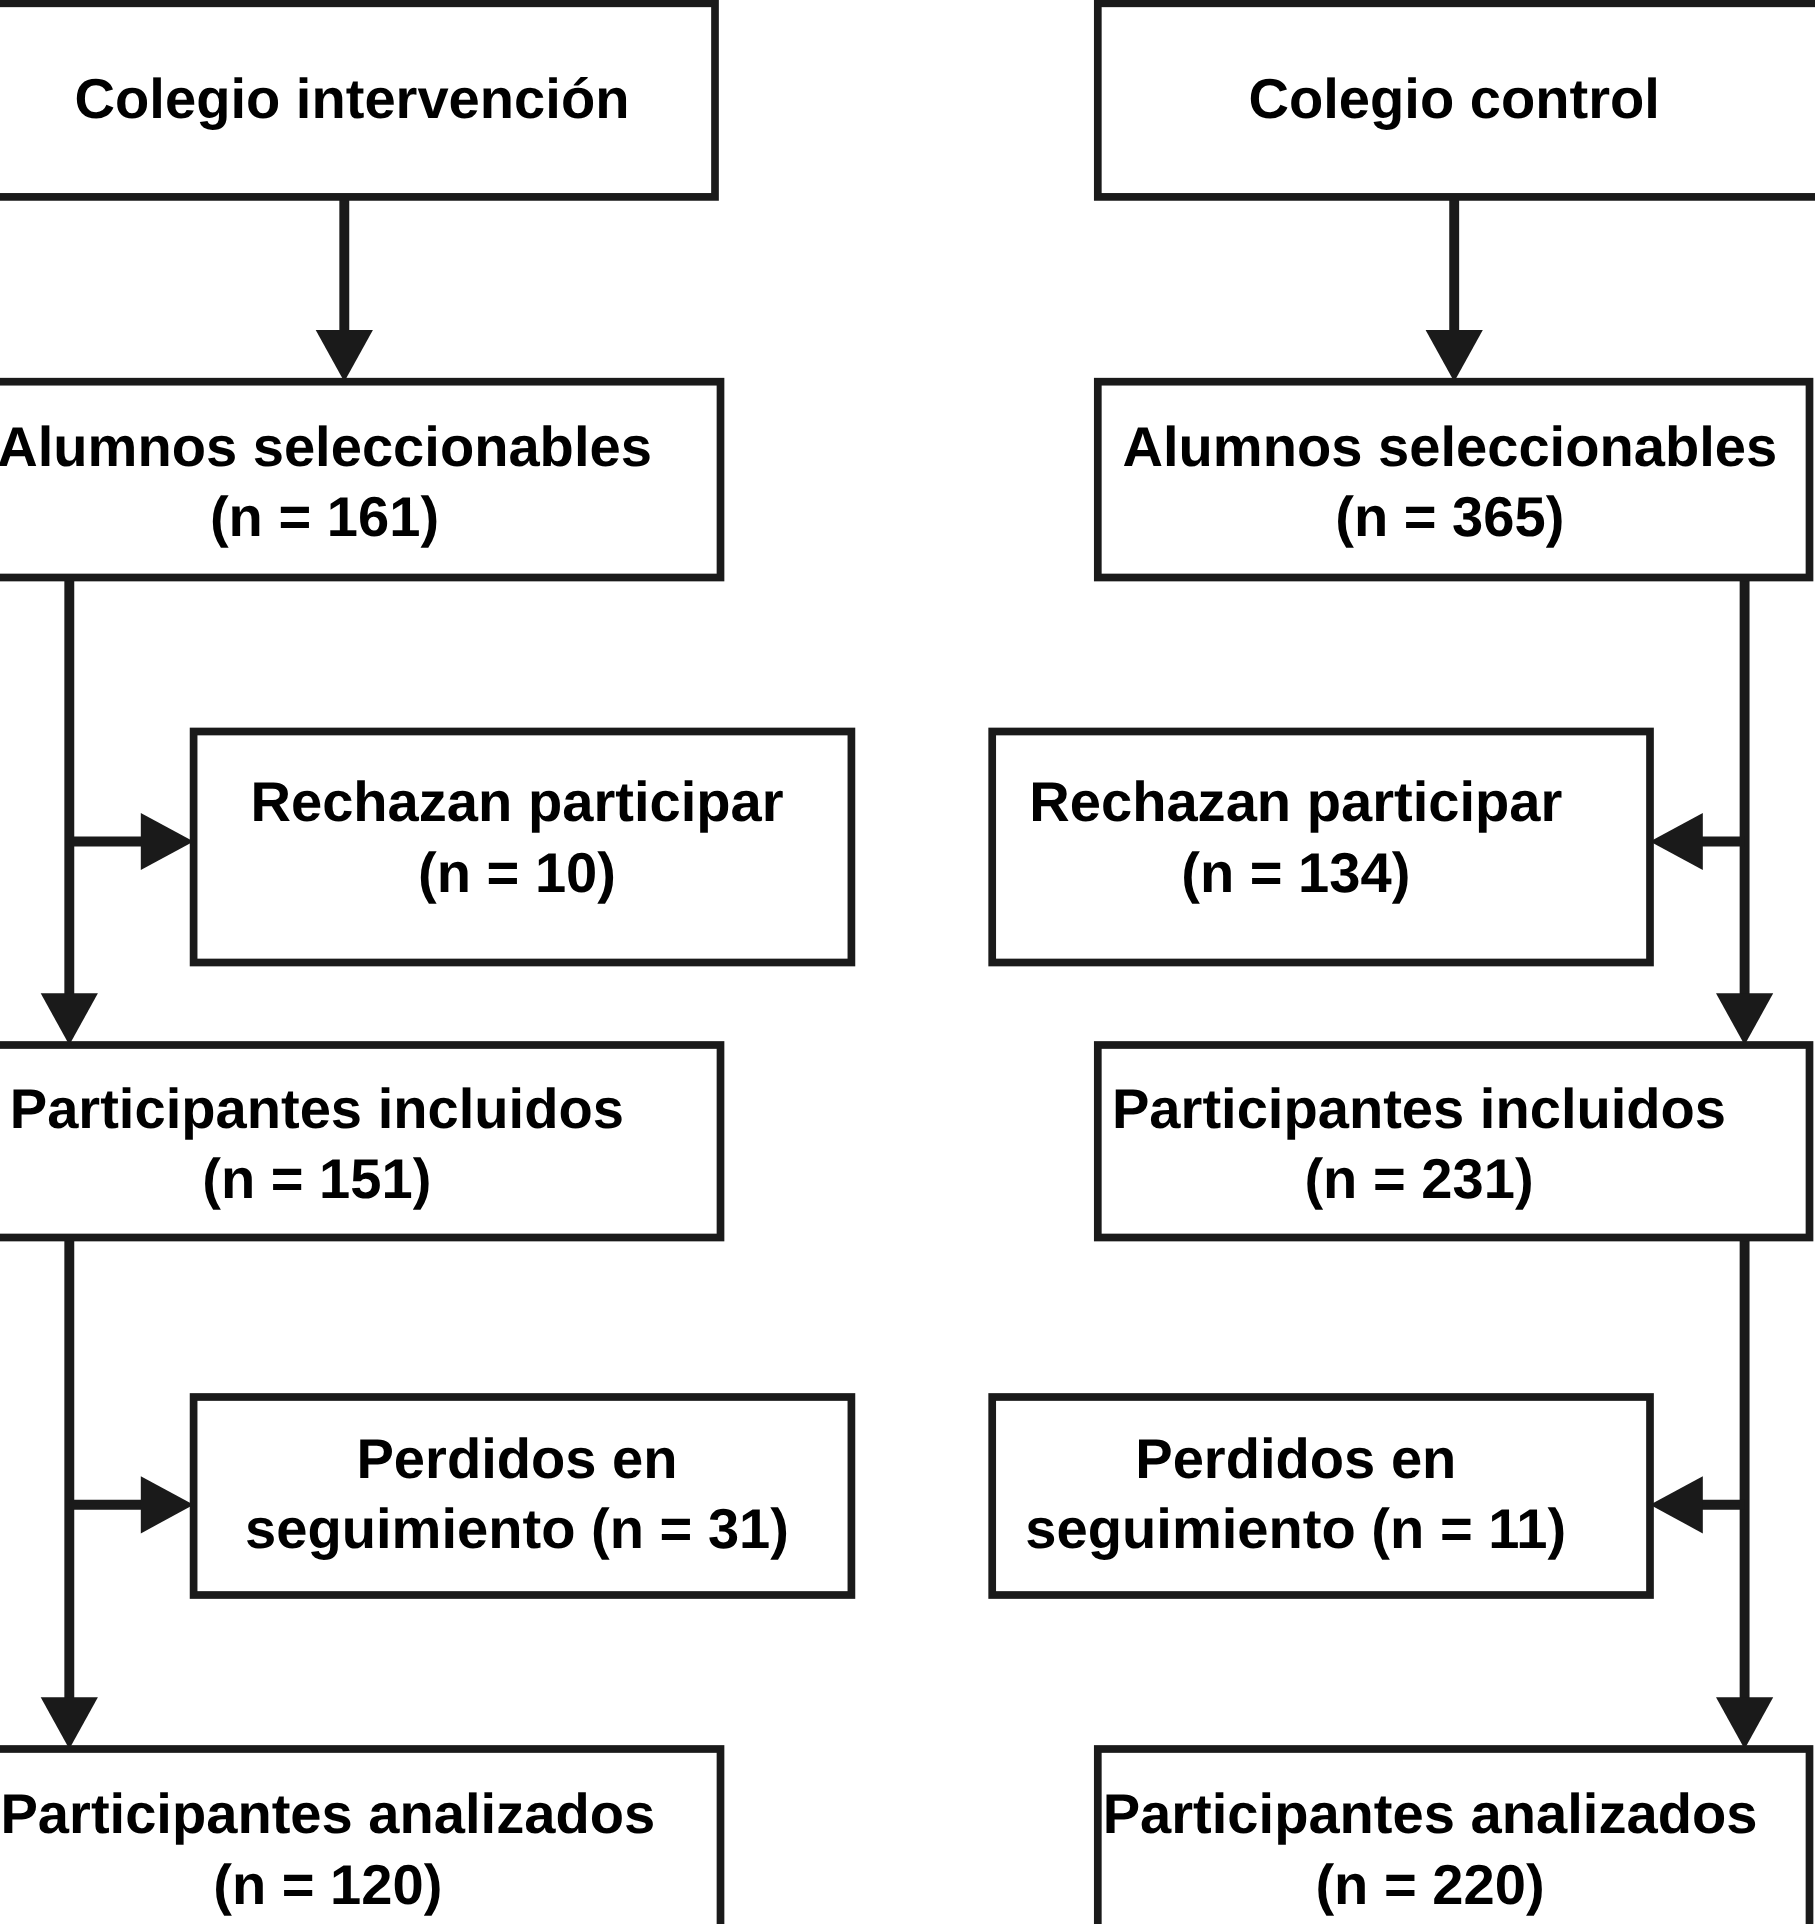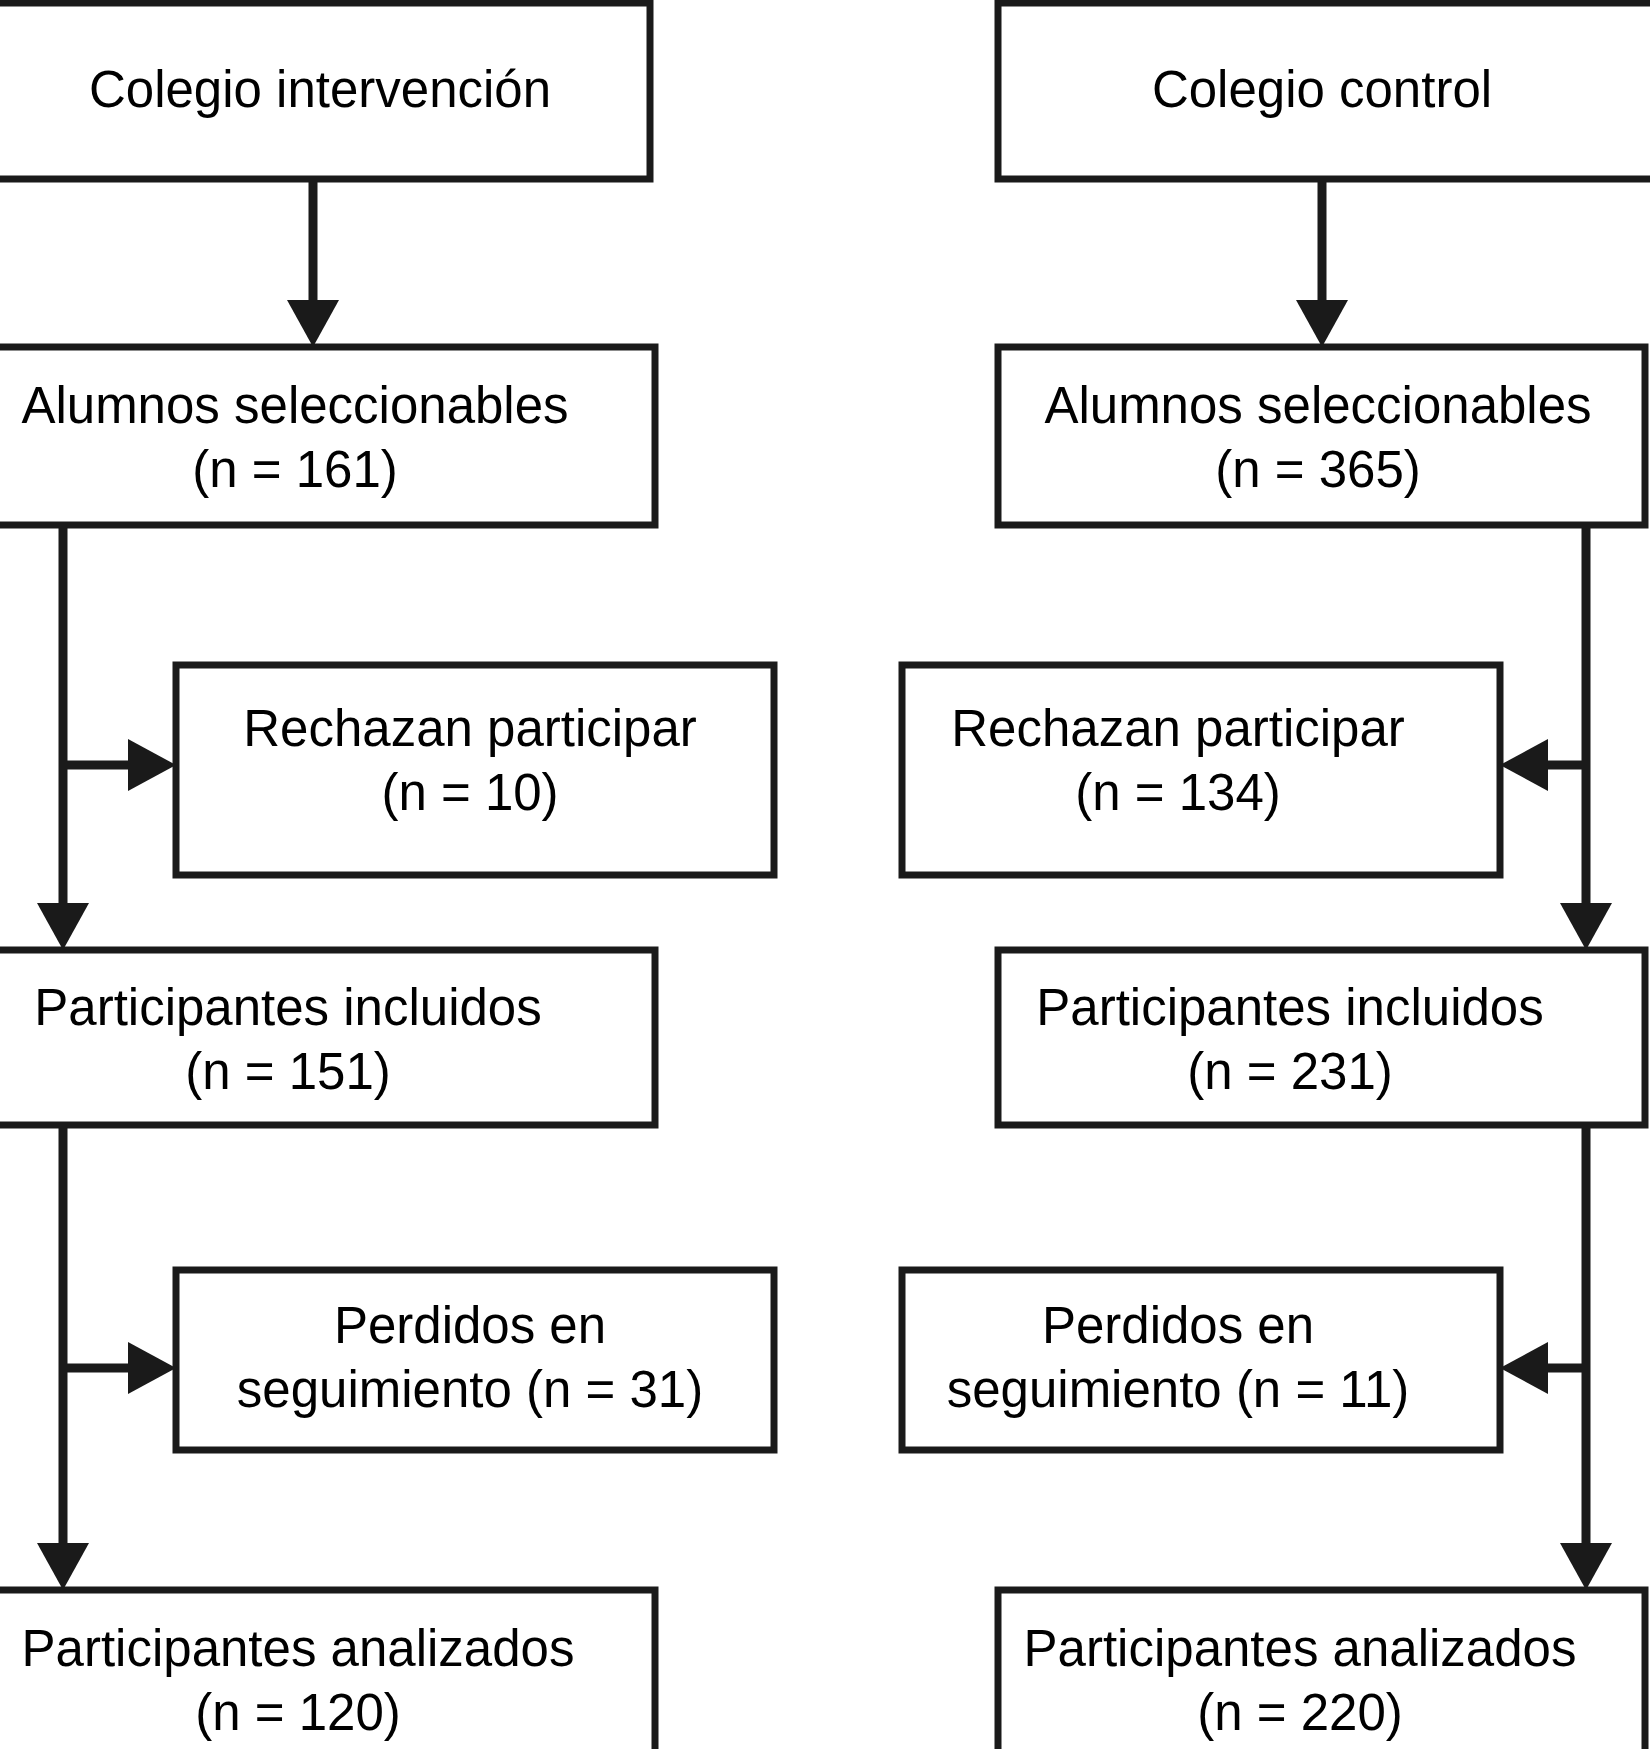--- a/index.html
+++ b/index.html
@@ -12,20 +12,21 @@
     width: 1650px;
     height: 1749px;
     font-family: "Liberation Sans", sans-serif;
   }
   #flow-root {
     position: relative;
     width: 1650px;
     height: 1749px;
     overflow: hidden;
     background: #ffffff;
+    font-weight: bold;
   }
   svg.flow-canvas {
     position: absolute;
     left: 0;
     top: 0;
     width: 1650px;
     height: 1749px;
     display: block;
   }
   .node-rect {

